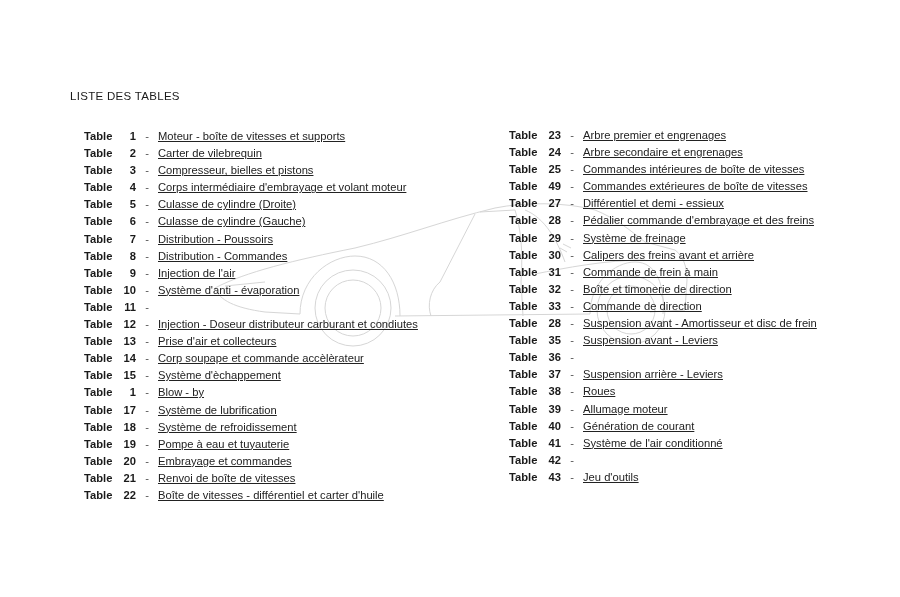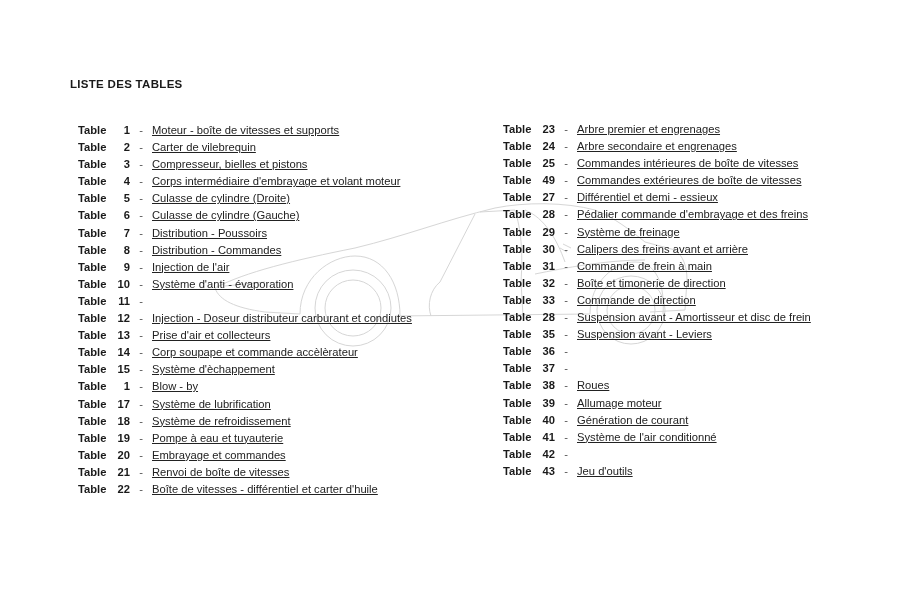--- a/index.html
+++ b/index.html
@@ -11,38 +11,38 @@
       width: 900px;
       height: 597px;
       position: relative;
       overflow: hidden;
       font-family: "Liberation Sans", "DejaVu Sans", sans-serif;
       color: #1c1c1c;
     }
     .page-title {
       position: absolute;
       left: 70px;
-      top: 78px;
+      top: 90px;
       font-size: 11.5px;
-      font-weight: bold;
+      font-weight: normal;
       letter-spacing: 0.3px;
       color: #1a1a1a;
       margin: 0;
     }
     .watermark {
       position: absolute;
       left: 205px;
       top: 190px;
       width: 490px;
       height: 160px;
       pointer-events: none;
     }
     .col {
       position: absolute;
-      margin: 8px;
+      margin: 14px;
       padding: 0;
       list-style: none;
     }
     .col-left { left: 70px; top: 114px; }
     .col-right { left: 495px; top: 113px; }
     .row {
       height: 17.1px;
       line-height: 17px;
       font-size: 11.2px;
       white-space: nowrap;
@@ -323,20 +323,21 @@
     </li>
   <li class="row">
       <span class="tbl-label">Table</span>
       <span class="tbl-num">36</span>
       <span class="sep">-</span>
     </li>
   <li class="row">
       <span class="tbl-label">Table</span>
       <span class="tbl-num">37</span>
       <span class="sep">-</span>
+      <span class="desc">Suspension arrière - Leviers</span>
     </li>
   <li class="row">
       <span class="tbl-label">Table</span>
       <span class="tbl-num">38</span>
       <span class="sep">-</span>
       <span class="desc">Roues</span>
     </li>
   <li class="row">
       <span class="tbl-label">Table</span>
       <span class="tbl-num">39</span>

